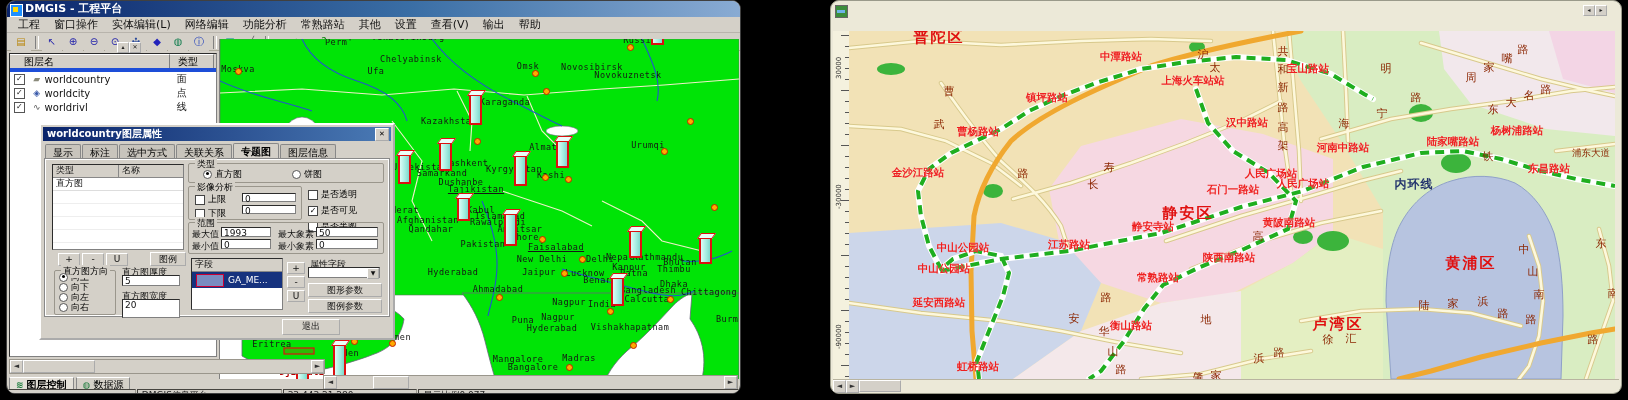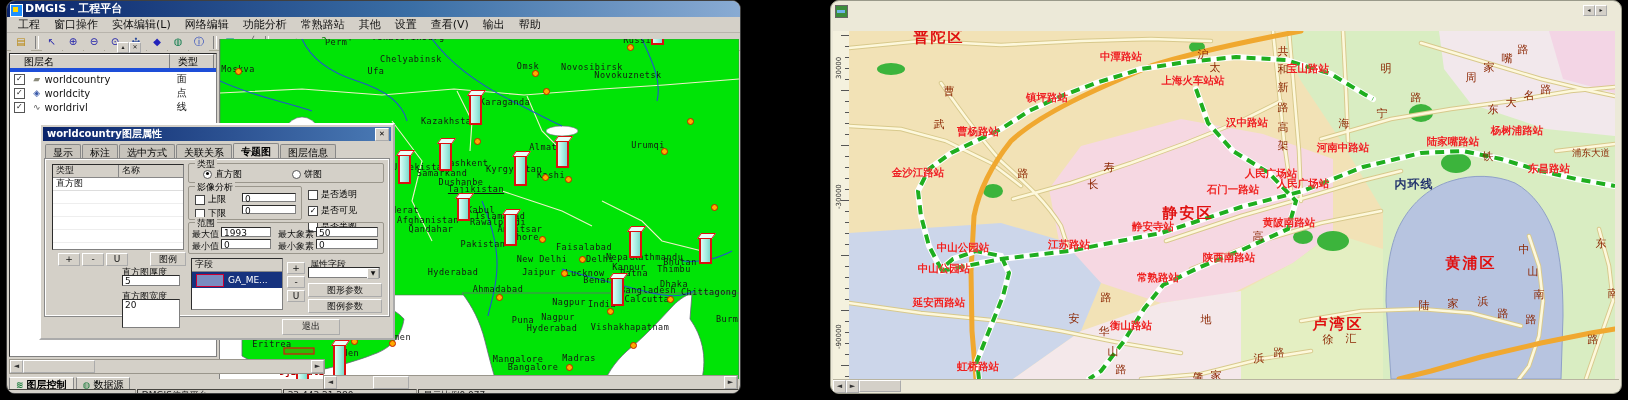--- a/index.html
+++ b/index.html
@@ -202,21 +202,21 @@
         <span class="mlab" style="left: 200px; top: 128px;">Uzbekistan</span>
         <span class="mlab" style="left: 185px; top: 171px;">Herat</span>
         <span class="mlab" style="left: 208px; top: 181px;">Afghanistan</span>
         <span class="mlab" style="left: 261px; top: 171px;">Kabul</span>
         <span class="mlab" style="left: 211px; top: 190px;">Qandahar</span>
         <span class="mlab" style="left: 280px; top: 177px;">Islamabad</span>
         <span class="mlab" style="left: 278px; top: 183px;">Rawalpindi</span>
         <span class="mlab" style="left: 300px; top: 190px;">Amritsar</span>
         <span class="mlab" style="left: 302px; top: 198px;">Lahore</span>
         <span class="mlab" style="left: 263px; top: 205px;">Pakistan</span>
-        <span class="mlab" style="left: 364px; top: 208px;">Faisalabad</span>
+        <span class="mlab" style="left: 336px; top: 208px; text-decoration: underline;">Faisalabad</span>
         <span class="mlab" style="left: 322px; top: 220px;">New Delhi</span>
         <span class="mlab" style="left: 380px; top: 220px;">Delhi</span>
         <span class="mlab" style="left: 319px; top: 233px;">Jaipur</span>
         <span class="mlab" style="left: 365px; top: 234px;">Lucknow</span>
         <span class="mlab" style="left: 409px; top: 228px;">Kanpur</span>
         <span class="mlab" style="left: 414px; top: 234px;">Patna</span>
         <span class="mlab" style="left: 383px; top: 241px;">Benares</span>
         <span class="mlab" style="left: 454px; top: 230px;">Thimbu</span>
         <span class="mlab" style="left: 460px; top: 223px;">Bhutan</span>
         <span class="mlab" style="left: 438px; top: 218px;">Kathmandu</span>
@@ -353,24 +353,45 @@
         <div style="height:12px;border-bottom:1px solid #eee"></div>
           <div style="height:12px;border-bottom:1px solid #eee"></div>
         <div style="height:12px;border-bottom:1px solid #eee"></div>
           <div style="height:12px;border-bottom:1px solid #eee"></div>
       </div>
       <div class="btn" style="left:12px;top:93px;width:20px;height:11px">+</div>
       <div class="btn" style="left:36px;top:93px;width:20px;height:11px">-</div>
       <div class="btn" style="left:60px;top:93px;width:20px;height:11px">U</div>
       <div class="btn" style="left:104px;top:92px;width:34px;height:12px">图例</div>
 
+      <div class="grp" style="left:8px;top:110px;width:60px;height:43px">
+        <div class="glab">直方图方向</div>
+        <div id="dirRadios">
+            <div class="rad sel">
+              <span class="o"></span>
+              <span>向上</span>
+            </div>
+            <div class="rad">
+              <span class="o"></span>
+              <span>向下</span>
+            </div>
+            <div class="rad">
+              <span class="o"></span>
+              <span>向左</span>
+            </div>
+            <div class="rad">
+              <span class="o"></span>
+              <span>向右</span>
+            </div>
+          </div>
+      </div>
       <div class="slab" style="left:76px;top:106px">直方图厚度</div>
       <div class="fld" style="left:76px;top:115px;width:58px;height:11px">5</div>
       <div class="slab" style="left:76px;top:130px">直方图宽度</div>
-      <div class="fld" style="left:76px;top:139px;width:58px;height:29px">20</div>
+      <div class="fld" style="left:76px;top:139px;width:58px;height:19px">20</div>
 
       <div class="grp" style="left:142px;top:3px;width:194px;height:18px">
         <div class="glab">类型</div>
         <div style="display:flex;margin-top:4px">
           <div class="rad sel" style="margin-left:14px">
               <span class="o"></span>
               <span>直方图</span>
             </div>
           <div class="rad" style="margin-left:50px">
               <span class="o"></span>

